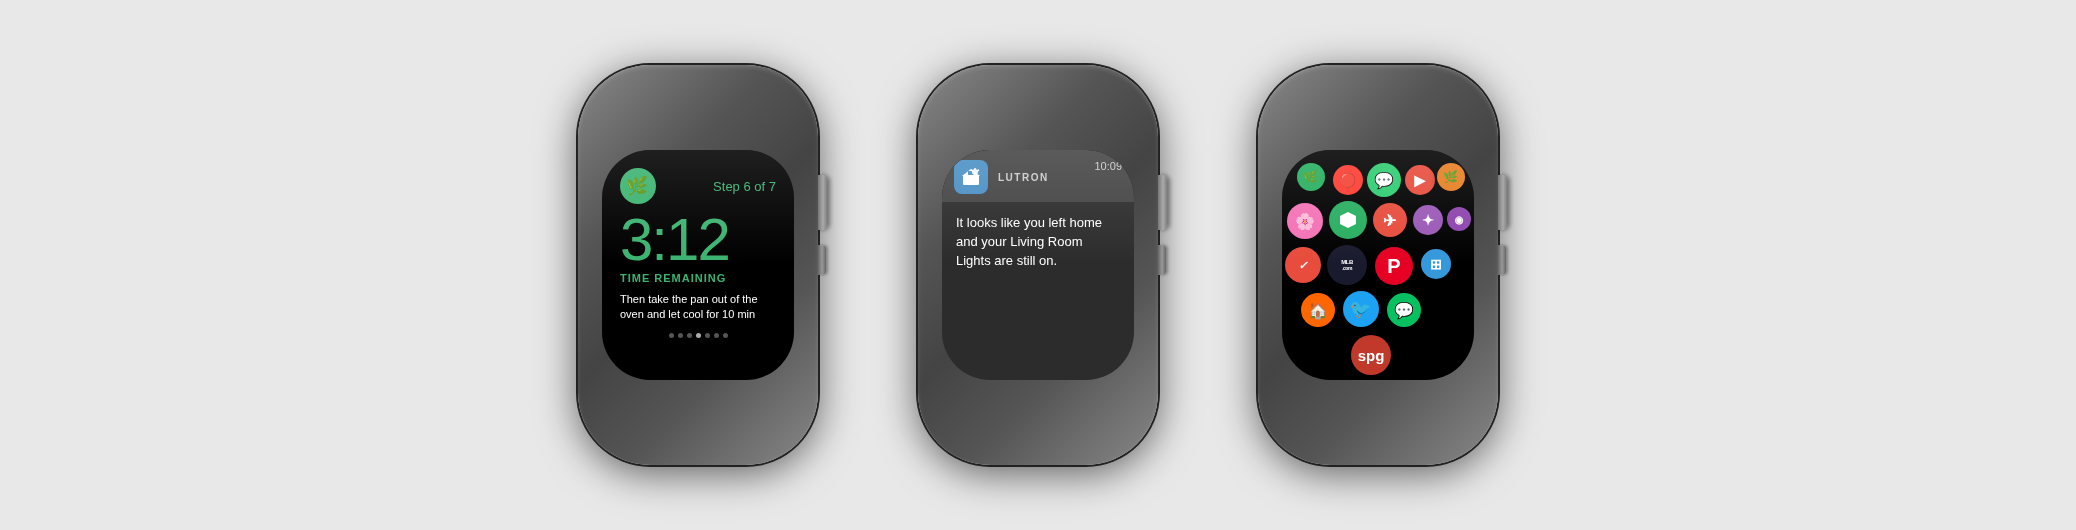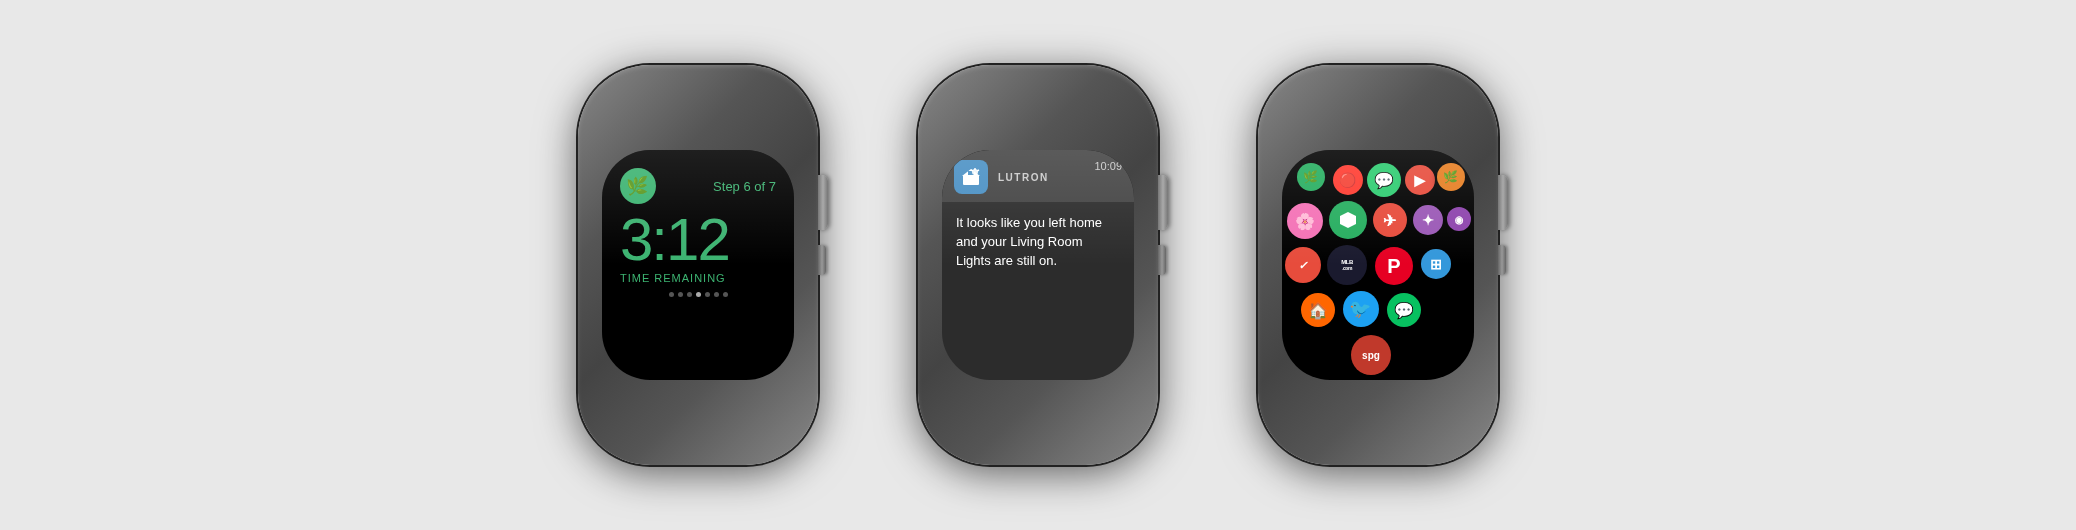--- a/index.html
+++ b/index.html
@@ -128,21 +128,21 @@
       color: #3cb371;
       font-size: 60px;
       font-weight: 200;
       line-height: 1;
       margin-bottom: 2px;
       letter-spacing: -2px;
     }
     .cooking-label {
       color: #3cb371;
       font-size: 11px;
-      font-weight: 400;
+      font-weight: 700;
       letter-spacing: 1px;
       margin-bottom: 8px;
     }
     .cooking-desc {
       color: #fff;
       font-size: 11px;
       line-height: 1.4;
       margin-bottom: 10px;
     }
     .cooking-dots {
@@ -248,20 +248,21 @@
   <div class="watch-shell">
     <div class="watch-body">
       <div class="watch-screen">
         <div class="screen-cooking">
           <div class="cooking-header">
             <div class="cooking-icon">🌿</div>
             <span class="cooking-step">Step 6 of 7</span>
           </div>
           <div class="cooking-time">3:12</div>
           <div class="cooking-label">TIME REMAINING</div>
+          <div class="cooking-desc">Then take the pan out of the oven and let cool for 10 min</div>
           <div class="cooking-dots">
             <div class="dot"></div>
             <div class="dot"></div>
             <div class="dot"></div>
             <div class="dot active"></div>
             <div class="dot"></div>
             <div class="dot"></div>
             <div class="dot"></div>
           </div>
         </div>
@@ -325,20 +326,20 @@
               <span style="font-size:6px;color:#fff;font-weight:900;">MLB</span>
               <span style="font-size:5px;color:#fff;">.com</span>
             </div>
             <div class="app-icon-item" style="width:38px;height:38px;background:#e60023;top:92px;left:92px;font-size:20px;font-weight:900;">P</div>
             <div class="app-icon-item" style="width:30px;height:30px;background:#3498db;top:94px;left:138px;font-size:14px;">⊞</div>
 
             <div class="app-icon-item" style="width:34px;height:34px;background:#ff6600;top:138px;left:18px;font-size:16px;">🏠</div>
             <div class="app-icon-item" style="width:36px;height:36px;background:#1da1f2;top:136px;left:60px;font-size:18px;">🐦</div>
             <div class="app-icon-item" style="width:34px;height:34px;background:#07c160;top:138px;left:104px;font-size:16px;">💬</div>
 
-            <div class="app-icon-item" style="width:40px;height:40px;background:#c0392b;top:180px;left:68px;font-size:10px;font-weight:700;">spg</div>
+            <div class="app-icon-item" style="width:40px;height:40px;background:#c0392b;top:180px;left:68px;font-size:15px;font-weight:700;">spg</div>
           </div>
         </div>
       </div>
     </div>
   </div>
 
 </div>
 
 </body></html>

